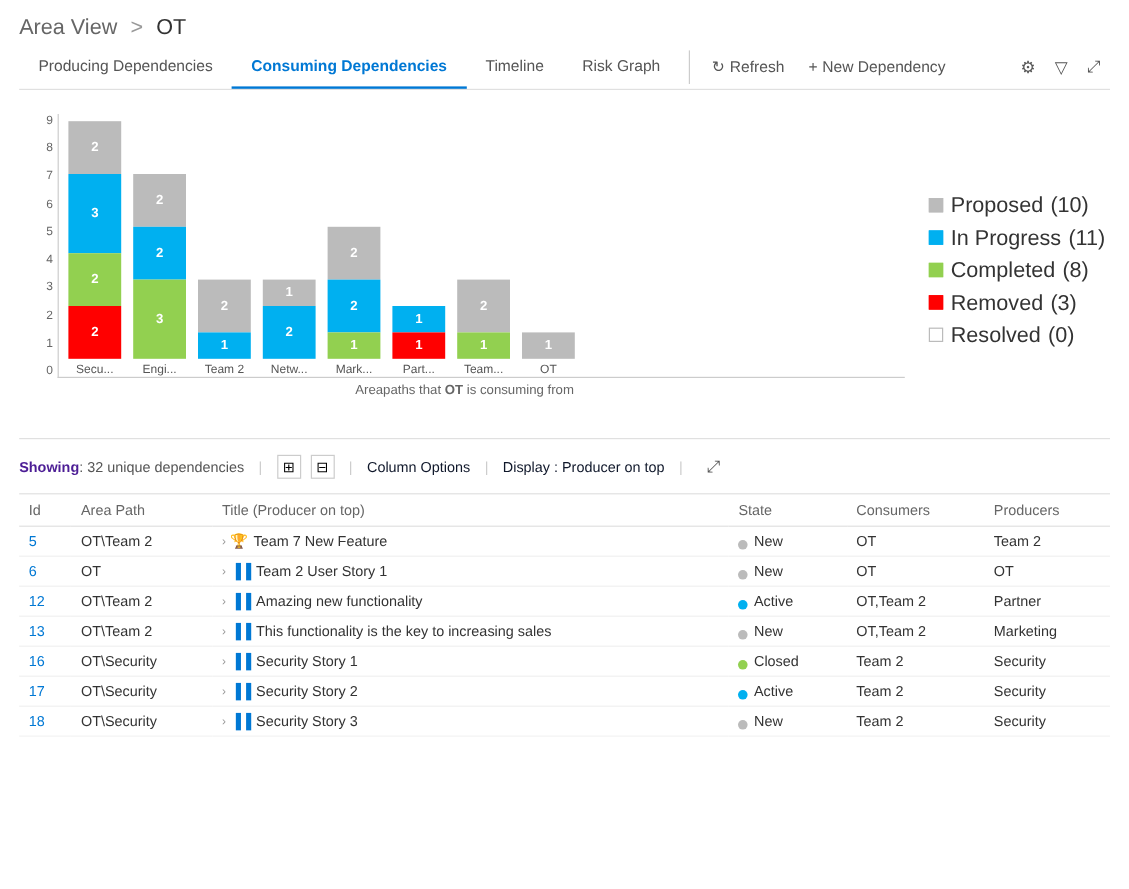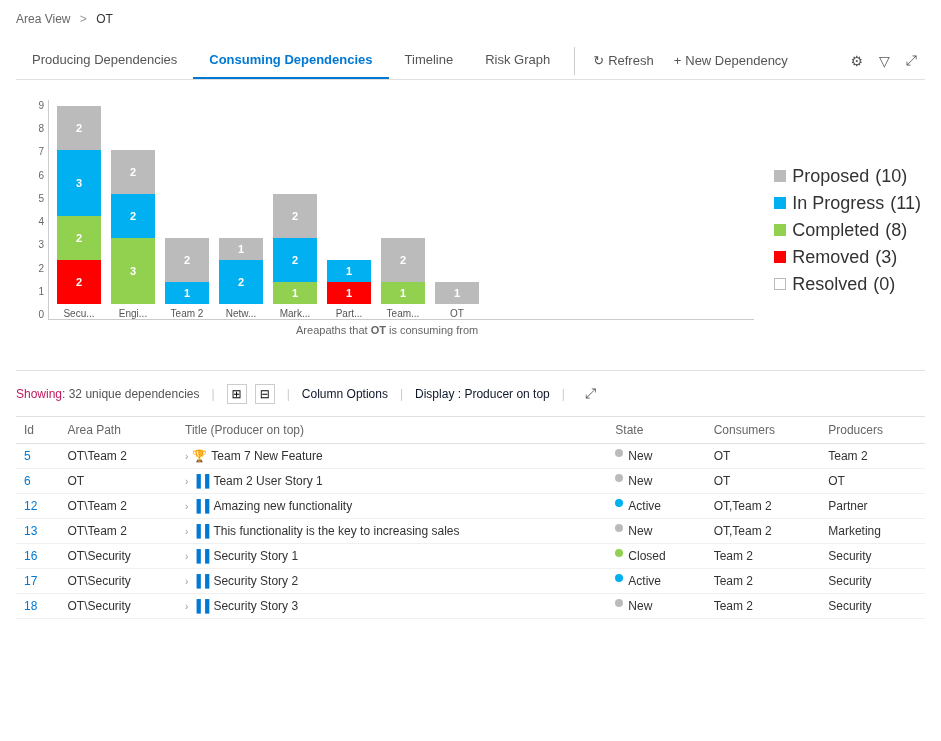--- a/index.html
+++ b/index.html
@@ -1,19 +1,19 @@
 <!DOCTYPE html>
 <html><head>
   <meta charset="utf-8">
   <style>
     * { box-sizing: border-box; margin: 0; padding: 0; }
     body { font-family: 'Segoe UI', Arial, sans-serif; font-size: 13px; color: #333; background: #fff; }
 
     .header { padding: 12px 16px 0; }
-    .breadcrumb { font-size: 12px; color: #666; margin-bottom: 16px; }
+    .breadcrumb { font-size: 18px; color: #666; margin-bottom: 4px; }
     .breadcrumb span.current { color: #333; }
     .breadcrumb .sep { margin: 0 6px; color: #999; }
 
     .tabs { display: flex; align-items: center; border-bottom: 1px solid #e0e0e0; }
     .tab { padding: 10px 16px; cursor: pointer; font-size: 13px; color: #555; border-bottom: 2px solid transparent; white-space: nowrap; }
     .tab.active { color: #0078d4; border-bottom: 2px solid #0078d4; font-weight: 600; }
     .tab-divider { width: 1px; height: 28px; background: #ccc; margin: 0 8px; }
     .tab-action { display: flex; align-items: center; gap: 4px; padding: 8px 10px; cursor: pointer; color: #555; font-size: 13px; }
     .spacer { flex: 1; }
     .icon-btn { padding: 6px 8px; cursor: pointer; color: #555; font-size: 14px; }
@@ -28,30 +28,30 @@
     .bar-label { font-size: 10px; color: #555; margin-top: 4px; text-align: center; }
 
     .legend { display: flex; flex-direction: column; gap: 6px; justify-content: center; padding: 20px 0; min-width: 140px; }
     .legend-item { display: flex; align-items: center; gap: 6px; font-size: 18px; }
     .legend-dot { width: 12px; height: 12px; border: 1px solid #ccc; }
 
     .chart-footer { text-align: center; font-size: 11px; color: #666; margin-top: 4px; }
 
     .table-section { padding: 0 16px; }
     .table-toolbar { display: flex; align-items: center; gap: 8px; padding: 8px 0; border-top: 1px solid #e0e0e0; border-bottom: 1px solid #e0e0e0; font-size: 12px; color: #555; flex-wrap: wrap; }
-    .table-toolbar .showing { font-weight: 400; color: #be185d; }
+    .table-toolbar .showing { font-weight: 700; color: #4c1d95; }
     .toolbar-sep { color: #ccc; margin: 0 4px; }
     .toolbar-btn { cursor: pointer; padding: 2px 4px; border: 1px solid #ccc; background: #fff; font-size: 12px; }
     .toolbar-link { cursor: pointer; color: #0f172a; }
 
     table { width: 100%; border-collapse: collapse; font-size: 12px; }
     th { text-align: left; padding: 6px 8px; color: #666; font-weight: 400; border-bottom: 1px solid #e0e0e0; white-space: nowrap; }
     td { padding: 5px 8px; border-bottom: 1px solid #f0f0f0; vertical-align: middle; }
     .id-link { color: #0078d4; cursor: pointer; text-decoration: none; }
-    .state-badge { display: flex; align-items: flex-start; gap: 5px; }
+    .state-badge { display: flex; align-items: flex-end; gap: 5px; }
     .state-dot { width: 8px; height: 8px; border-radius: 50%; display: inline-block; }
     .title-cell { display: flex; align-items: center; gap: 4px; }
     .chevron { color: #999; font-size: 10px; }
     .work-icon { font-size: 12px; }
     .trophy-icon { color: #a67c00; font-size: 12px; }
   </style>
 </head>
 <body>
 
 <div class="header">

